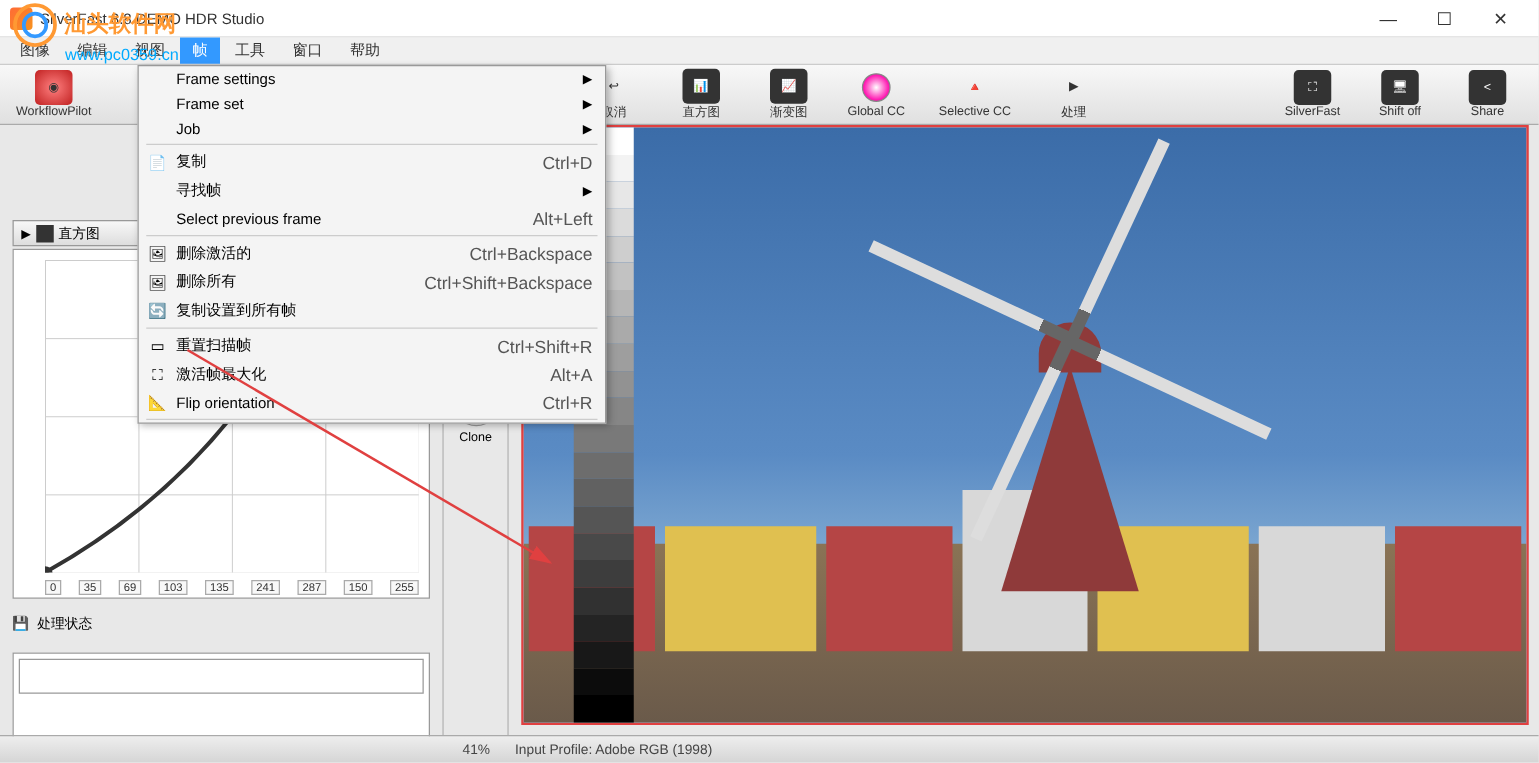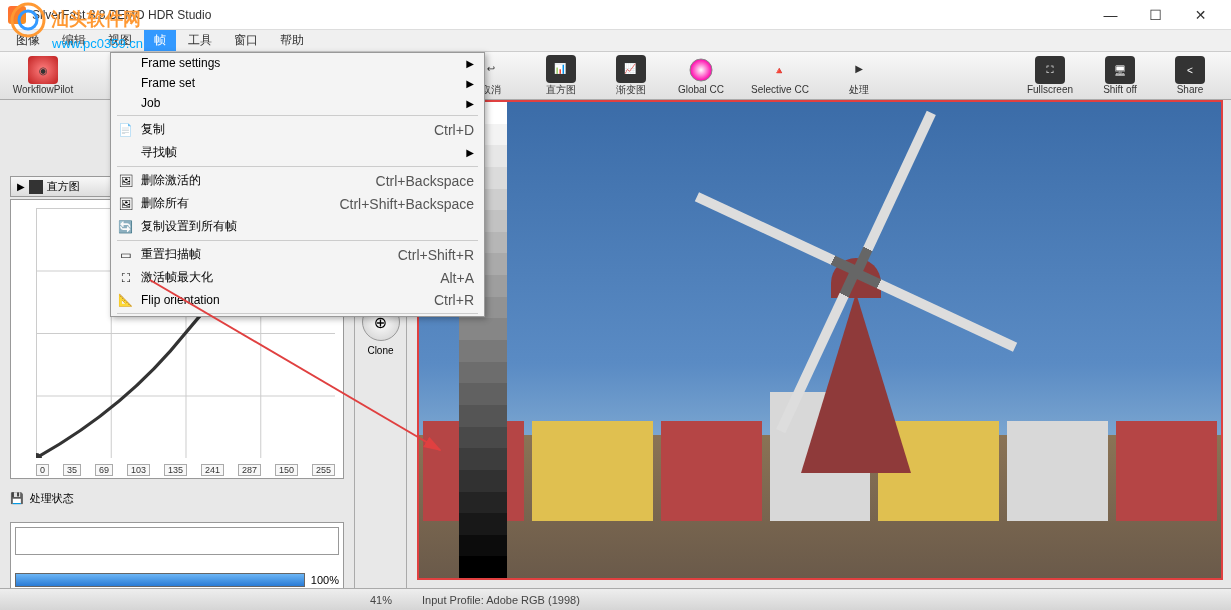--- a/index.html
+++ b/index.html
@@ -74,21 +74,21 @@
 
 .dropdown { position: absolute; left: 110px; top: 52px; width: 375px; background: #f4f4f4; border: 1px solid #999; box-shadow: 2px 2px 6px rgba(0,0,0,0.3); font-size: 12px; z-index: 100; }
 .dditem { display: flex; align-items: center; padding: 3px 10px 3px 30px; position: relative; min-height: 20px; }
 .dditem .shortcut { margin-left: auto; color: #555; font-size: 14px; }
 .dditem .sub { margin-left: auto; font-size: 10px; }
 .ddsep { height: 1px; background: #ccc; margin: 2px 6px; }
 .ddicon { position: absolute; left: 6px; width: 18px; height: 18px; display: flex; align-items: center; justify-content: center; font-size: 12px; }
 
 .arrow-anno { position: absolute; z-index: 110; pointer-events: none; }
 
-.statusbar { position: absolute; bottom: 0; left: 0; right: 0; height: 22px; background: linear-gradient(#eee,#d5d5d5); border-top: 1px solid #aaa; display: flex; align-items: center; font-size: 11px; color: #444; padding: 0 10px; gap: 30px; }
+.statusbar { position: absolute; bottom: 0; left: 0; right: 0; height: 22px; background: linear-gradient(#eee,#d5d5d5); border-top: 1px solid #aaa; display: flex; align-items: center; font-size: 11px; color: #444; padding: 0 10px; gap: 20px; }
 .statusbar .zoom { margin-left: 360px; }
 
 .redbox { position: absolute; border: 2px solid #e04040; pointer-events: none; }
 </style>
 </head>
 <body>
 
 <div class="watermark">
   <span class="orb"><svg viewBox="0 0 36 36">
         <circle cx="18" cy="18" r="16" fill="none" stroke="#ff9933" stroke-width="3"></circle>
@@ -154,21 +154,21 @@
     <span>Selective CC</span>
   </div>
   <div class="tool">
     <span class="ticon">▶</span>
     <span>处理</span>
   </div>
 
   <div class="tgroup-right">
     <div class="tool">
       <span class="ticon" style="background:#333;color:#fff">⛶</span>
-      <span>Fullscreen</span>
+      <span>SilverFast</span>
     </div>
     <div class="tool">
       <span class="ticon" style="background:#333;color:#fff">🖥</span>
       <span>Shift off</span>
     </div>
     <div class="tool">
       <span class="ticon" style="background:#333;color:#fff">&lt;</span>
       <span>Share</span>
     </div>
   </div>
@@ -208,24 +208,20 @@
           </div>
       </div>
     </div>
     <div class="status">
       <span>💾</span>
       <span>处理状态</span>
     </div>
     <div class="status">
       <div class="panel">
         <div style="border:1px solid #999;height:28px;background:#fff"></div>
-        <div style="display:flex;align-items:center;gap:6px">
-          <div class="progbar" style="flex:1"></div>
-          <span>100%</span>
-        </div>
       </div>
     </div>
   </div>
 
   <div class="tooltabs">
     <div class="ttab">🔄</div>
     <div class="ttablabel">旋转/翻转</div>
     <div class="ttab sel">💧</div>
     <div class="ttablabel">吸管</div>
     <div class="ttab">◎</div>
@@ -306,20 +302,24 @@
     <div class="ddsep"></div>
     <div class="dditem">
       <span class="ddicon">📄</span>
       <span>复制</span>
       <span class="shortcut">Ctrl+D</span>
     </div>
     <div class="dditem">
       <span>寻找帧</span>
       <span class="sub">▶</span>
     </div>
+    <div class="dditem">
+      <span>Select previous frame</span>
+      <span class="shortcut">Alt+Left</span>
+    </div>
     <div class="ddsep"></div>
     <div class="dditem">
       <span class="ddicon">🖼</span>
       <span>删除激活的</span>
       <span class="shortcut">Ctrl+Backspace</span>
     </div>
     <div class="dditem">
       <span class="ddicon">🖼</span>
       <span>删除所有</span>
       <span class="shortcut">Ctrl+Shift+Backspace</span>

